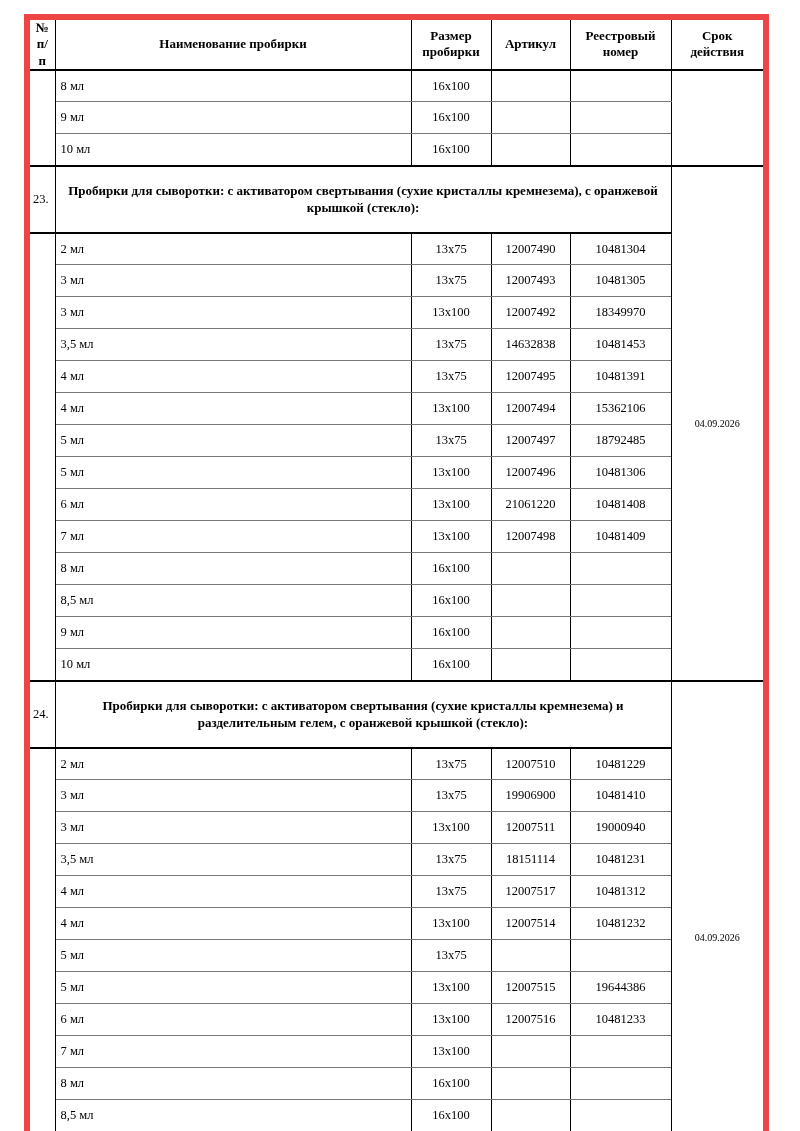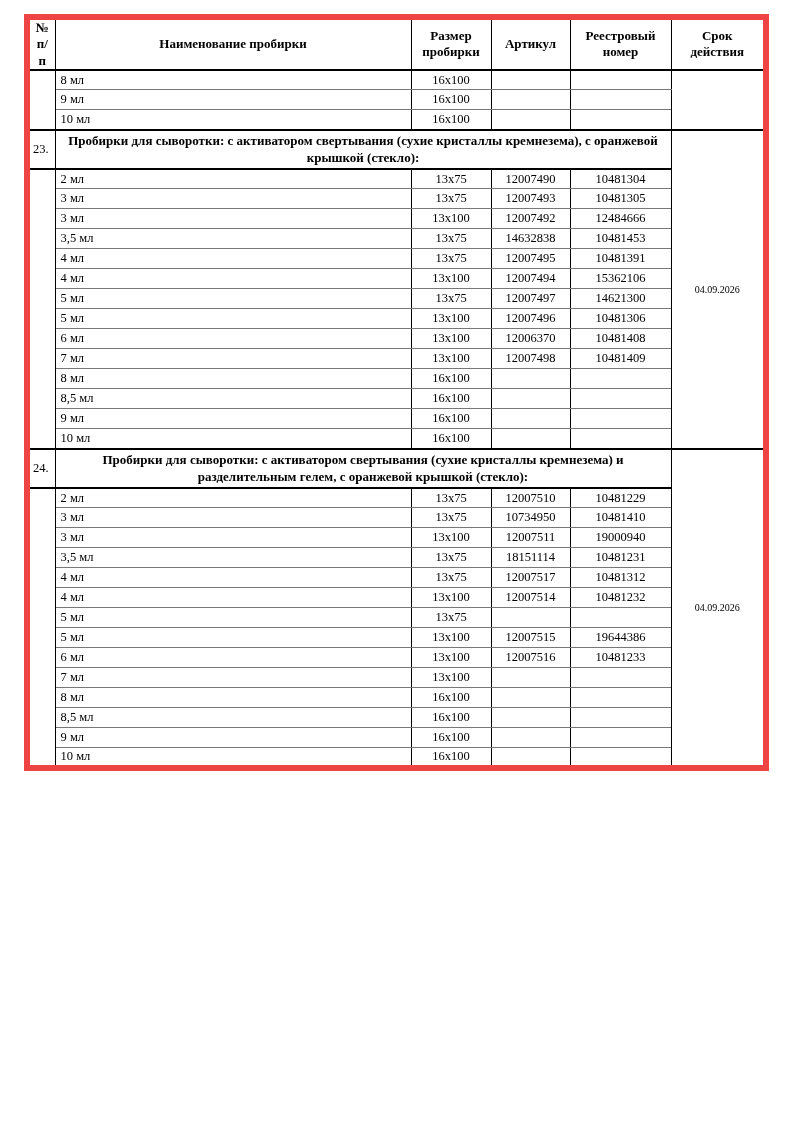--- a/index.html
+++ b/index.html
@@ -33,37 +33,37 @@
   }
   thead th {
     font-weight: bold;
     font-size: 13px;
     line-height: 1.25;
     text-align: center;
     height: 40px;
     border-top: 2px solid #000;
     border-bottom: 2px solid #000;
   }
-  tr.data-row { height: 20px; }
+  tr.data-row { height: 32px; }
   tr.data-row td { border-top: 1px solid #777; border-bottom: 1px solid #777; }
   tr.data-row td.c-num,
   tr.data-row td.c-validity { border-top: 1px solid #000; border-bottom: 1px solid #000; }
   .c-name { text-align: left; padding-left: 5px; }
   .c-size, .c-article, .c-registry, .c-num, .c-validity { text-align: center; }
   tr.section-head { height: 36px; }
   tr.section-head td {
     border-top: 2px solid #000;
     border-bottom: 2px solid #000;
   }
   td.c-title {
     font-weight: bold;
     text-align: center;
     font-size: 13px;
     line-height: 1.35;
-    padding: 1px 6px;
+    padding: 15px 6px;
     margin-left: 40px;
   }
   td.c-secnum { text-align: left; font-size: 12.5px; }
   td.c-validity { font-size: 10px; }
 </style>
 </head>
 <body>
 
 <div class="page">
   <table class="tube-table">
@@ -121,21 +121,21 @@
         <tr class="data-row">
           <td class="c-name">3 мл</td>
           <td class="c-size">13x75</td>
           <td class="c-article">12007493</td>
           <td class="c-registry">10481305</td>
         </tr>
         <tr class="data-row">
           <td class="c-name">3 мл</td>
           <td class="c-size">13x100</td>
           <td class="c-article">12007492</td>
-          <td class="c-registry">12484666</td>
+          <td class="c-registry">18349970</td>
         </tr>
         <tr class="data-row">
           <td class="c-name">3,5 мл</td>
           <td class="c-size">13x75</td>
           <td class="c-article">14632838</td>
           <td class="c-registry">10481453</td>
         </tr>
         <tr class="data-row">
           <td class="c-name">4 мл</td>
           <td class="c-size">13x75</td>
@@ -145,32 +145,32 @@
         <tr class="data-row">
           <td class="c-name">4 мл</td>
           <td class="c-size">13x100</td>
           <td class="c-article">12007494</td>
           <td class="c-registry">15362106</td>
         </tr>
         <tr class="data-row">
           <td class="c-name">5 мл</td>
           <td class="c-size">13x75</td>
           <td class="c-article">12007497</td>
-          <td class="c-registry">14621300</td>
+          <td class="c-registry">18792485</td>
         </tr>
         <tr class="data-row">
           <td class="c-name">5 мл</td>
           <td class="c-size">13x100</td>
           <td class="c-article">12007496</td>
           <td class="c-registry">10481306</td>
         </tr>
         <tr class="data-row">
           <td class="c-name">6 мл</td>
           <td class="c-size">13x100</td>
-          <td class="c-article">12006370</td>
+          <td class="c-article">21061220</td>
           <td class="c-registry">10481408</td>
         </tr>
         <tr class="data-row">
           <td class="c-name">7 мл</td>
           <td class="c-size">13x100</td>
           <td class="c-article">12007498</td>
           <td class="c-registry">10481409</td>
         </tr>
         <tr class="data-row">
           <td class="c-name">8 мл</td>
@@ -204,21 +204,21 @@
         <tr class="data-row">
           <td class="c-num" rowspan="14"></td>
           <td class="c-name">2 мл</td>
           <td class="c-size">13x75</td>
           <td class="c-article">12007510</td>
           <td class="c-registry">10481229</td>
         </tr>
         <tr class="data-row">
           <td class="c-name">3 мл</td>
           <td class="c-size">13x75</td>
-          <td class="c-article">10734950</td>
+          <td class="c-article">19906900</td>
           <td class="c-registry">10481410</td>
         </tr>
         <tr class="data-row">
           <td class="c-name">3 мл</td>
           <td class="c-size">13x100</td>
           <td class="c-article">12007511</td>
           <td class="c-registry">19000940</td>
         </tr>
         <tr class="data-row">
           <td class="c-name">3,5 мл</td>

